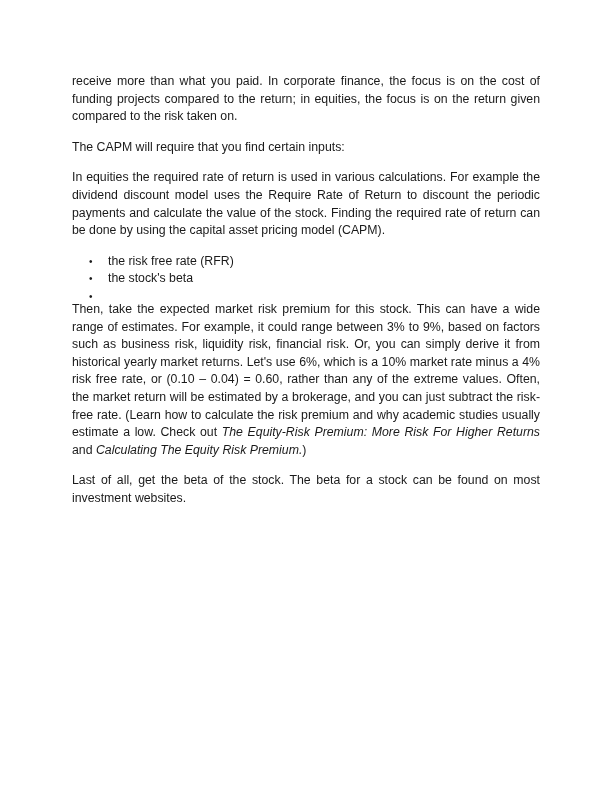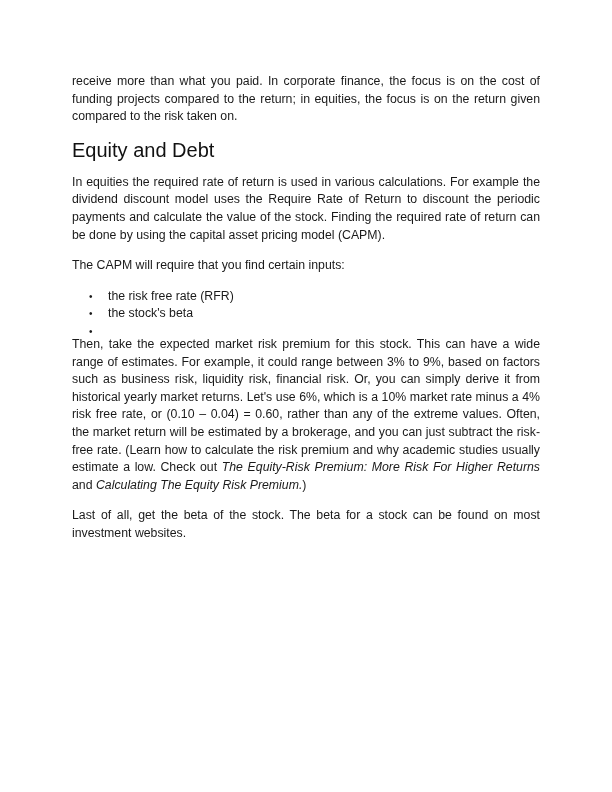--- a/index.html
+++ b/index.html
@@ -26,26 +26,25 @@
     em { font-style: italic; }
   </style>
 </head>
 <body>
 
 <div class="page">
   <div class="content">
 
     <p>receive more than what you paid. In corporate finance, the focus is on the cost of funding projects compared to the return; in equities, the focus is on the return given compared to the risk taken on.</p>
 
-    <h2>Equity and Debt</h2>
 
 
+    <p class="gap">The CAPM will require that you find certain inputs:</p>
+
     <p class="gap">In equities the required rate of return is used in various calculations. For example the dividend discount model uses the Require Rate of Return to discount the periodic payments and calculate the value of the stock. Finding the required rate of return can be done by using the capital asset pricing model (CAPM).</p>
-
-    <p class="gap">The CAPM will require that you find certain inputs:</p>
 
     <ul>
       <li>
         <span class="bullet">•</span>
         <span>the risk free rate (RFR)</span>
       </li>
       <li>
         <span class="bullet">•</span>
         <span>the stock's beta</span>
       </li>

